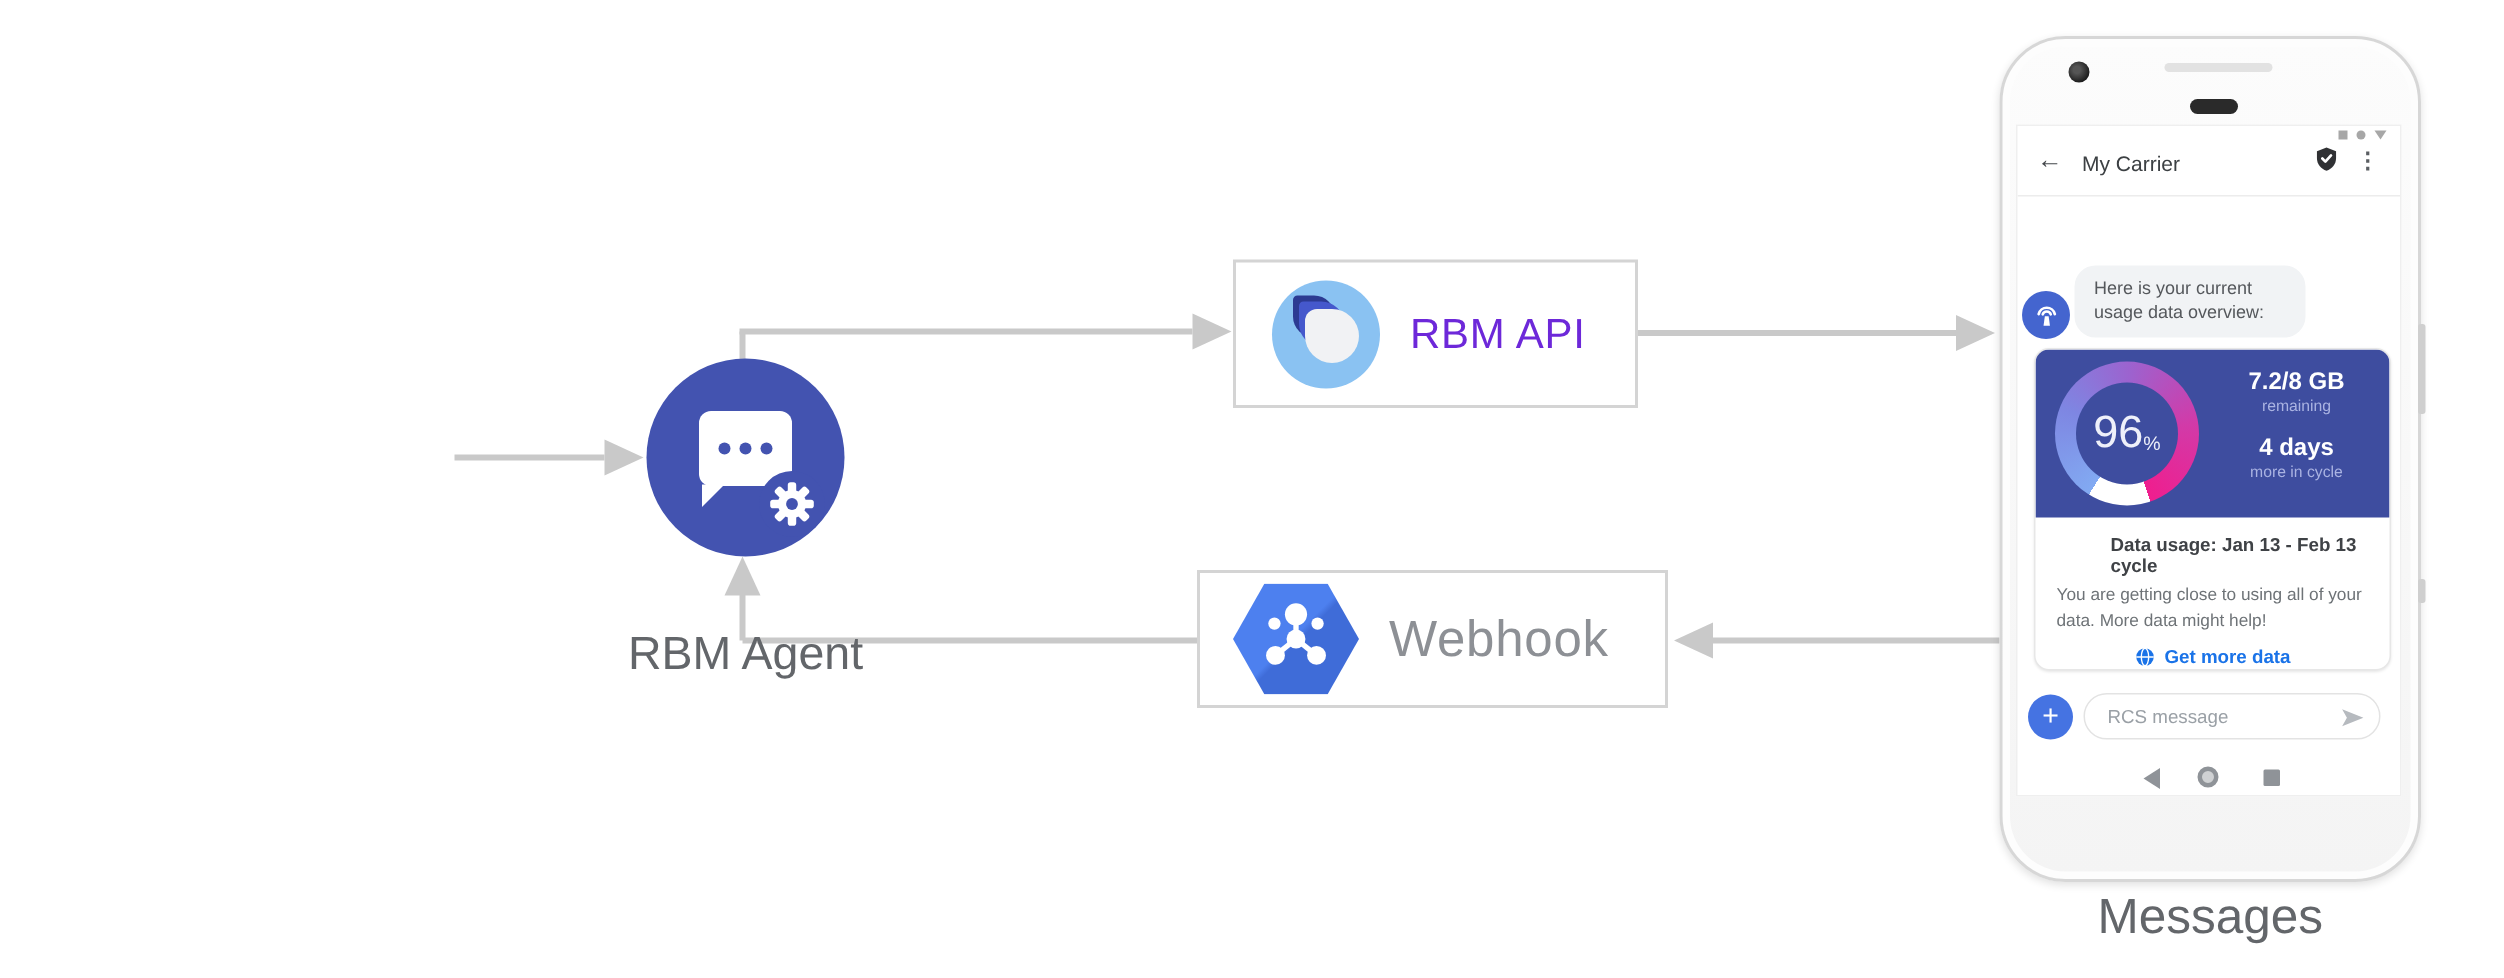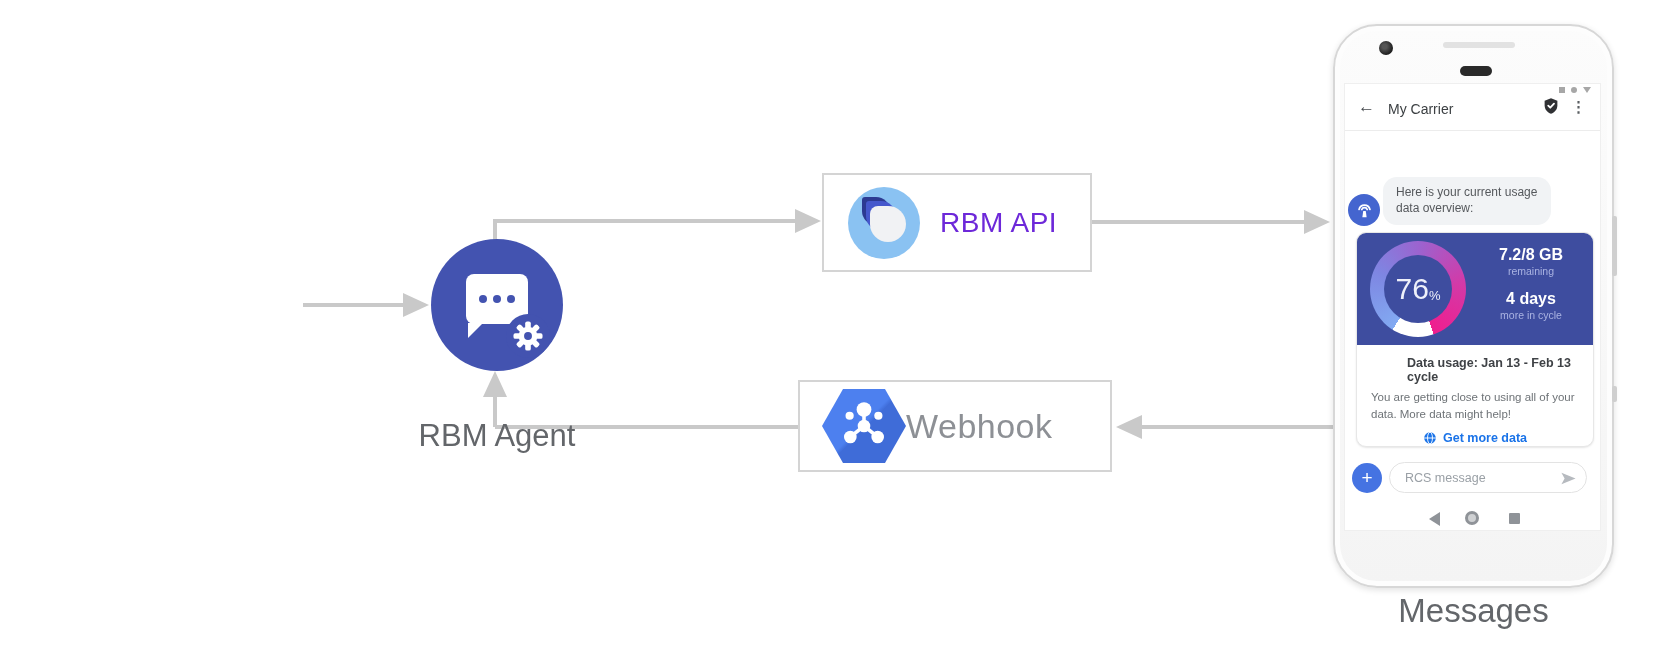--- a/index.html
+++ b/index.html
@@ -5,21 +5,21 @@
   html,body{margin:0;padding:0;background:#fff;}
   .canvas{position:relative;width:1669px;height:652px;background:#fff;overflow:hidden;
           font-family:"Liberation Sans",sans-serif;}
 
   
   .dbox{position:absolute;background:#fff;border:2px solid #d4d4d4;display:flex;
         align-items:center;justify-content:center;box-sizing:border-box;}
   .dbox-label{color:#66696d;font-size:32px;font-weight:400;letter-spacing:.5px;}
   .box-ext{left:50px;top:258px;width:253px;height:95px;}
   .box-api{left:822px;top:173px;width:270px;height:99px;justify-content:flex-start;padding-left:24px;gap:20px;}
-  .box-web{left:798px;top:380px;width:314px;height:92px;justify-content:flex-start;padding-left:22px;}
+  .box-web{left:798px;top:380px;width:314px;height:92px;justify-content:flex-start;padding-left:22px;gap:20px;}
   .api-label{color:#6d28d9;font-size:28px;}
   .web-label{color:#8d9095;font-size:34px;}
 
   .free-label{position:absolute;text-align:center;color:#63666a;font-size:31px;}
   .lbl-agent{left:382px;top:418px;width:230px;}
   .lbl-messages{left:1333px;top:592px;width:281px;font-size:33px;}
 
   
   .aline{position:absolute;background:#c9c9c9;}
   .ahead{position:absolute;width:0;height:0;}
@@ -71,21 +71,21 @@
   .st-tr{width:0;height:0;border-left:4px solid transparent;border-right:4px solid transparent;border-top:6px solid #a7a7a7;}
 
   .hdr-back{position:absolute;left:13px;top:14px;font-size:17px;color:#45494d;line-height:1;}
   .hdr-title{position:absolute;left:43px;top:17px;font-size:14px;color:#3c4043;}
   .hdr-shield{position:absolute;right:40px;top:13px;}
   .hdr-menu{position:absolute;right:14px;top:14px;font-size:15px;font-weight:bold;color:#5a5e62;letter-spacing:0;}
   .hdr-divider{position:absolute;left:0;top:46px;width:100%;height:1px;background:#ececec;}
 
   .avatar{position:absolute;left:3px;top:110px;width:32px;height:32px;border-radius:50%;
           background:#4465cf;display:flex;align-items:center;justify-content:center;}
-  .chat-bubble{position:absolute;left:38px;top:93px;width:168px;height:48px;background:#f1f3f5;
+  .chat-bubble{position:absolute;left:38px;top:93px;width:154px;height:48px;background:#f1f3f5;
                border-radius:14px;box-sizing:border-box;padding:8px 13px;
                font-size:12px;line-height:1.33;color:#55585c;}
 
   .rich-card{position:absolute;left:11px;top:148px;width:238px;height:215px;border-radius:10px;
              background:#fff;border:1px solid #e7e7e7;box-sizing:border-box;overflow:hidden;
              box-shadow:0 1px 2px rgba(0,0,0,.10);}
   .card-indigo{position:relative;width:100%;height:112px;background:#3e4d9f;}
   .gauge{position:absolute;left:13px;top:8px;width:96px;height:96px;border-radius:50%;
          background:conic-gradient(from 212deg,#82aaf2 0deg,#7e86e2 80deg,#9c63cf 150deg,
                     #d23aa8 230deg,#ef1e8e 309deg,#ffffff 309deg 360deg);}
@@ -242,21 +242,21 @@
           <path d="M8.6 10.8 A 3.6 3.6 0 0 1 15.4 10.8" fill="none" stroke="#ffffff" stroke-width="2.2" stroke-linecap="round"></path>
           <path d="M10.4 12.5 L13.6 12.5 L14.7 20.5 L9.3 20.5 Z" fill="#ffffff"></path>
         </svg>
       </div>
       <div class="chat-bubble">Here is your current usage data overview:</div>
 
       <div class="rich-card">
         <div class="card-indigo">
           <div class="gauge">
             <div class="gauge-text">
-              <span class="gauge-num">76</span>
+              <span class="gauge-num">96</span>
               <span class="gauge-pct">%</span>
             </div>
           </div>
           <div class="usage-right">
             <div class="u-big">7.2/8 GB</div>
             <div class="u-small">remaining</div>
             <div class="u-gap"></div>
             <div class="u-big">4 days</div>
             <div class="u-small">more in cycle</div>
           </div>

